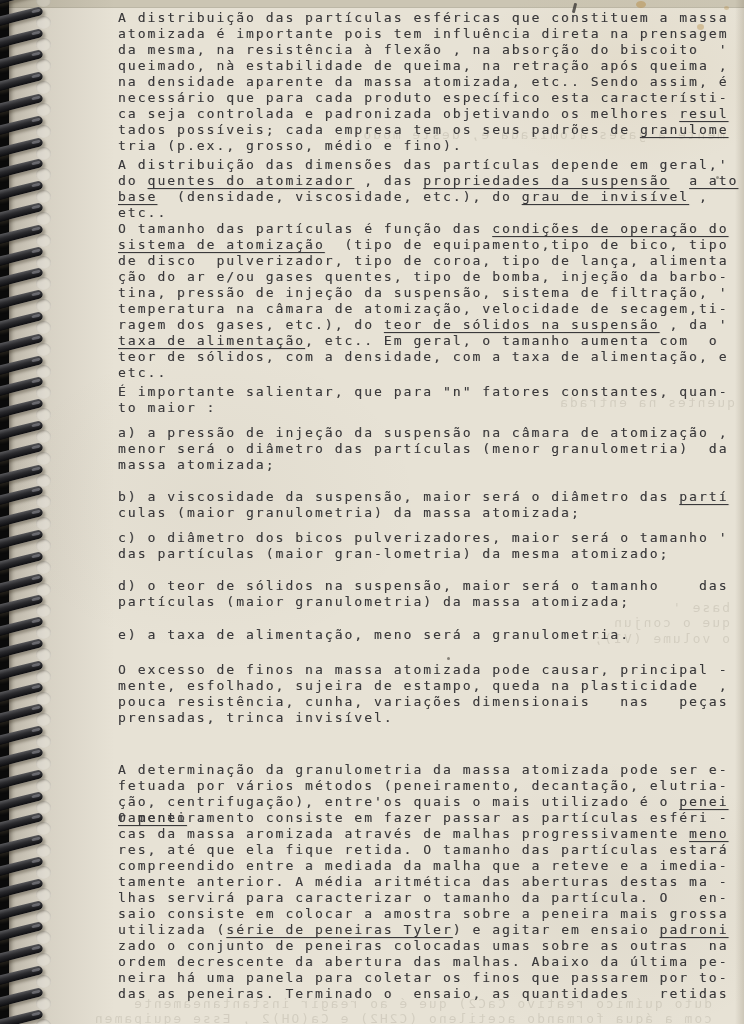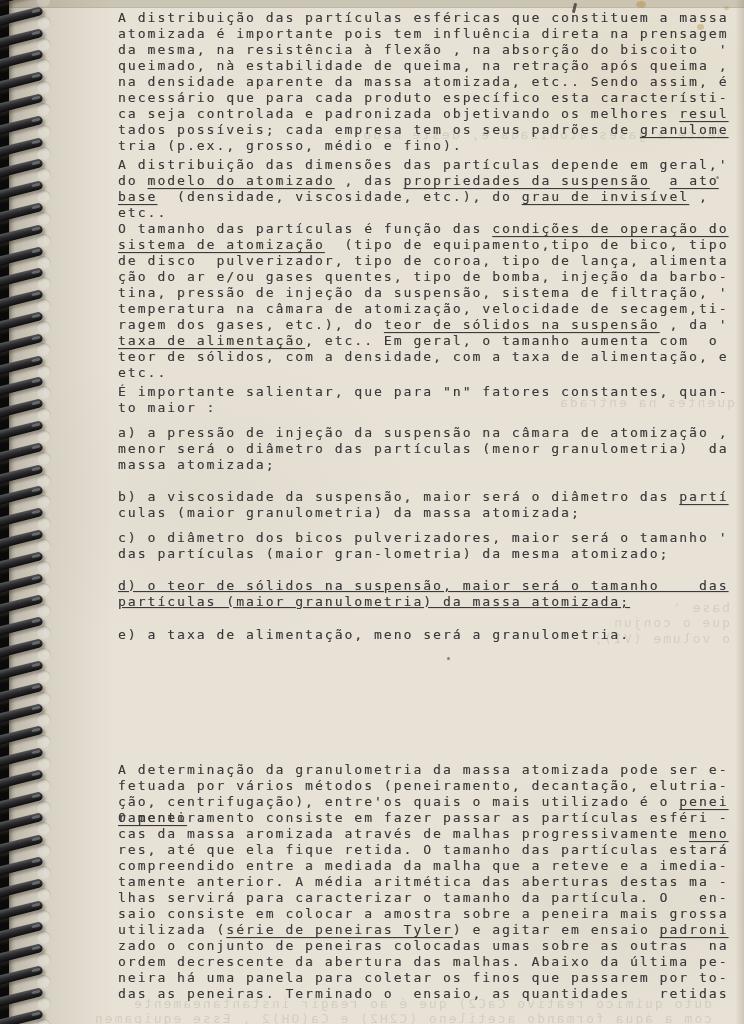--- a/index.html
+++ b/index.html
@@ -103,28 +103,29 @@
       <div class="ghost" style="top: 395px; left: 560px; width: 175px;">quentes na entrada</div>
       <div class="ghost" style="top: 600px; left: 600px; width: 130px;">base '</div>
       <div class="ghost" style="top: 615px; left: 560px; width: 170px;">que o conjun</div>
       <div class="ghost" style="top: 631px; left: 545px; width: 185px;">o volume (V1);</div>
       <div class="ghost" style="top: 996px; left: 112px; width: 600px;">duto químico reativo CaC2) que é ao reagir instantaneamente</div>
       <div class="ghost" style="top: 1011px; left: 112px; width: 600px;">com a água formando acetileno (C2H2) e Ca(OH)2 , Esse equipamen</div>
     </div>
 
   <div class="text-layer">
       <div class="para" style="top: 10px;">A distribuição das partículas esféricas que constituem a massa<br>atomizada é importante pois tem influência direta na prensagem<br>da mesma, na resistência à flexão , na absorção do biscoito  '<br>queimado, nà estabilidade de queima, na retração após queima ,<br>na densidade aparente da massa atomizada, etc.. Sendo assim, é<br>necessário que para cada produto específico esta característi-<br>ca seja controlada e padronizada objetivando os melhores <u>resul</u><br>tados possíveis; cada empresa tem os seus padrões de <u>granulome</u><br>tria (p.ex., grosso, médio e fino).</div>
-      <div class="para" style="top: 157px;">A distribuição das dimensões das partículas depende em geral,'<br>do <u>modelo do atomizado</u> , das <u>propriedades da suspensão</u>  <u>a ato</u><br><u>base</u>  (densidade, viscosidade, etc.), do <u>grau de invisível</u> ,<br>etc..</div>
+      <div class="para" style="top: 157px;">A distribuição das dimensões das partículas depende em geral,'<br>do <u>quentes do atomizador</u> , das <u>propriedades da suspensão</u>  <u>a ato</u><br><u>base</u>  (densidade, viscosidade, etc.), do <u>grau de invisível</u> ,<br>etc..</div>
       <div class="para" style="top: 221px;">O tamanho das partículas é função das <u>condições de operação do</u><br><u>sistema de atomização</u>  (tipo de equipamento,tipo de bico, tipo<br>de disco  pulverizador, tipo de coroa, tipo de lança, alimenta<br>ção do ar e/ou gases quentes, tipo de bomba, injeção da barbo-<br>tina, pressão de injeção da suspensão, sistema de filtração, '<br>temperatura na câmara de atomização, velocidade de secagem,ti-<br>ragem dos gases, etc.), do <u>teor de sólidos na suspensão</u> , da '<br><u>taxa de alimentação</u>, etc.. Em geral, o tamanho aumenta com  o<br>teor de sólidos, com a densidade, com a taxa de alimentação, e<br>etc..</div>
       <div class="para" style="top: 384px;">É importante salientar, que para "n" fatores constantes, quan-<br>to maior :</div>
       <div class="para" style="top: 425px;">a) a pressão de injeção da suspensão na câmara de atomização ,<br>menor será o diâmetro das partículas (menor granulometria)  da<br>massa atomizada;</div>
       <div class="para" style="top: 489px;">b) a viscosidade da suspensão, maior será o diâmetro das <u>partí</u><br>culas (maior granulometria) da massa atomizada;</div>
       <div class="para" style="top: 530px;">c) o diâmetro dos bicos pulverizadores, maior será o tamanho '<br>das partículas (maior gran-lometria) da mesma atomizado;</div>
-      <div class="para" style="top: 578px; text-decoration: underline;">d) o teor de sólidos na suspensão, maior será o tamanho    das<br>partículas (maior granulometria) da massa atomizada;</div>
+      <div class="para" style="top: 578px;">d) o teor de sólidos na suspensão, maior será o tamanho    das<br>partículas (maior granulometria) da massa atomizada;</div>
       <div class="para" style="top: 627px;">e) a taxa de alimentação, meno será a granulometria.</div>
+      <div class="para" style="top: 662px;">O excesso de finos na massa atomizada pode causar, principal -<br>mente, esfolhado, sujeira de estampo, queda na plasticidade  ,<br>pouca resistência, cunha, variações dimensionais   nas   peças<br>prensadas, trinca invisível.</div>
       <div class="para" style="top: 762px;">A determinação da granulometria da massa atomizada pode ser e-<br>fetuada por vários métodos (peneiramento, decantação, elutria-<br>ção, centrifugação), entre'os quais o mais utilizado é o <u>penei</u><br><u>ramento</u> .</div>
       <div class="para" style="top: 810px;">O peneiramento consiste em fazer passar as partículas esféri -<br>cas da massa aromizada através de malhas progressivamente <u>meno</u><br>res, até que ela fique retida. O tamanho das partículas estará<br>compreendido entre a mediada da malha que a reteve e a imedia-<br>tamente anterior. A média aritmética das aberturas destas ma -<br>lhas servirá para caracterizar o tamanho da partícula. O   en-<br>saio consiste em colocar a amostra sobre a peneira mais grossa<br>utilizada (<u>série de peneiras Tyler</u>) e agitar em ensaio <u>padroni</u><br>zado o conjunto de peneiras colocadas umas sobre as outras  na<br>ordem decrescente da abertura das malhas. Abaixo da última pe-<br>neira há uma panela para coletar os finos que passarem por to-<br>das as peneiras. Terminado o  ensaio, as quantidades   retidas</div>
     </div>
 
   <div class="spine">
     <div class="spine-backing"></div>
   <div class="hole" style="top: -6px;"></div>
       <div class="coil" style="top: -4px;"></div>
       <div class="hole" style="top: 15.8px;"></div>
       <div class="coil" style="top: 17.8px;"></div>

